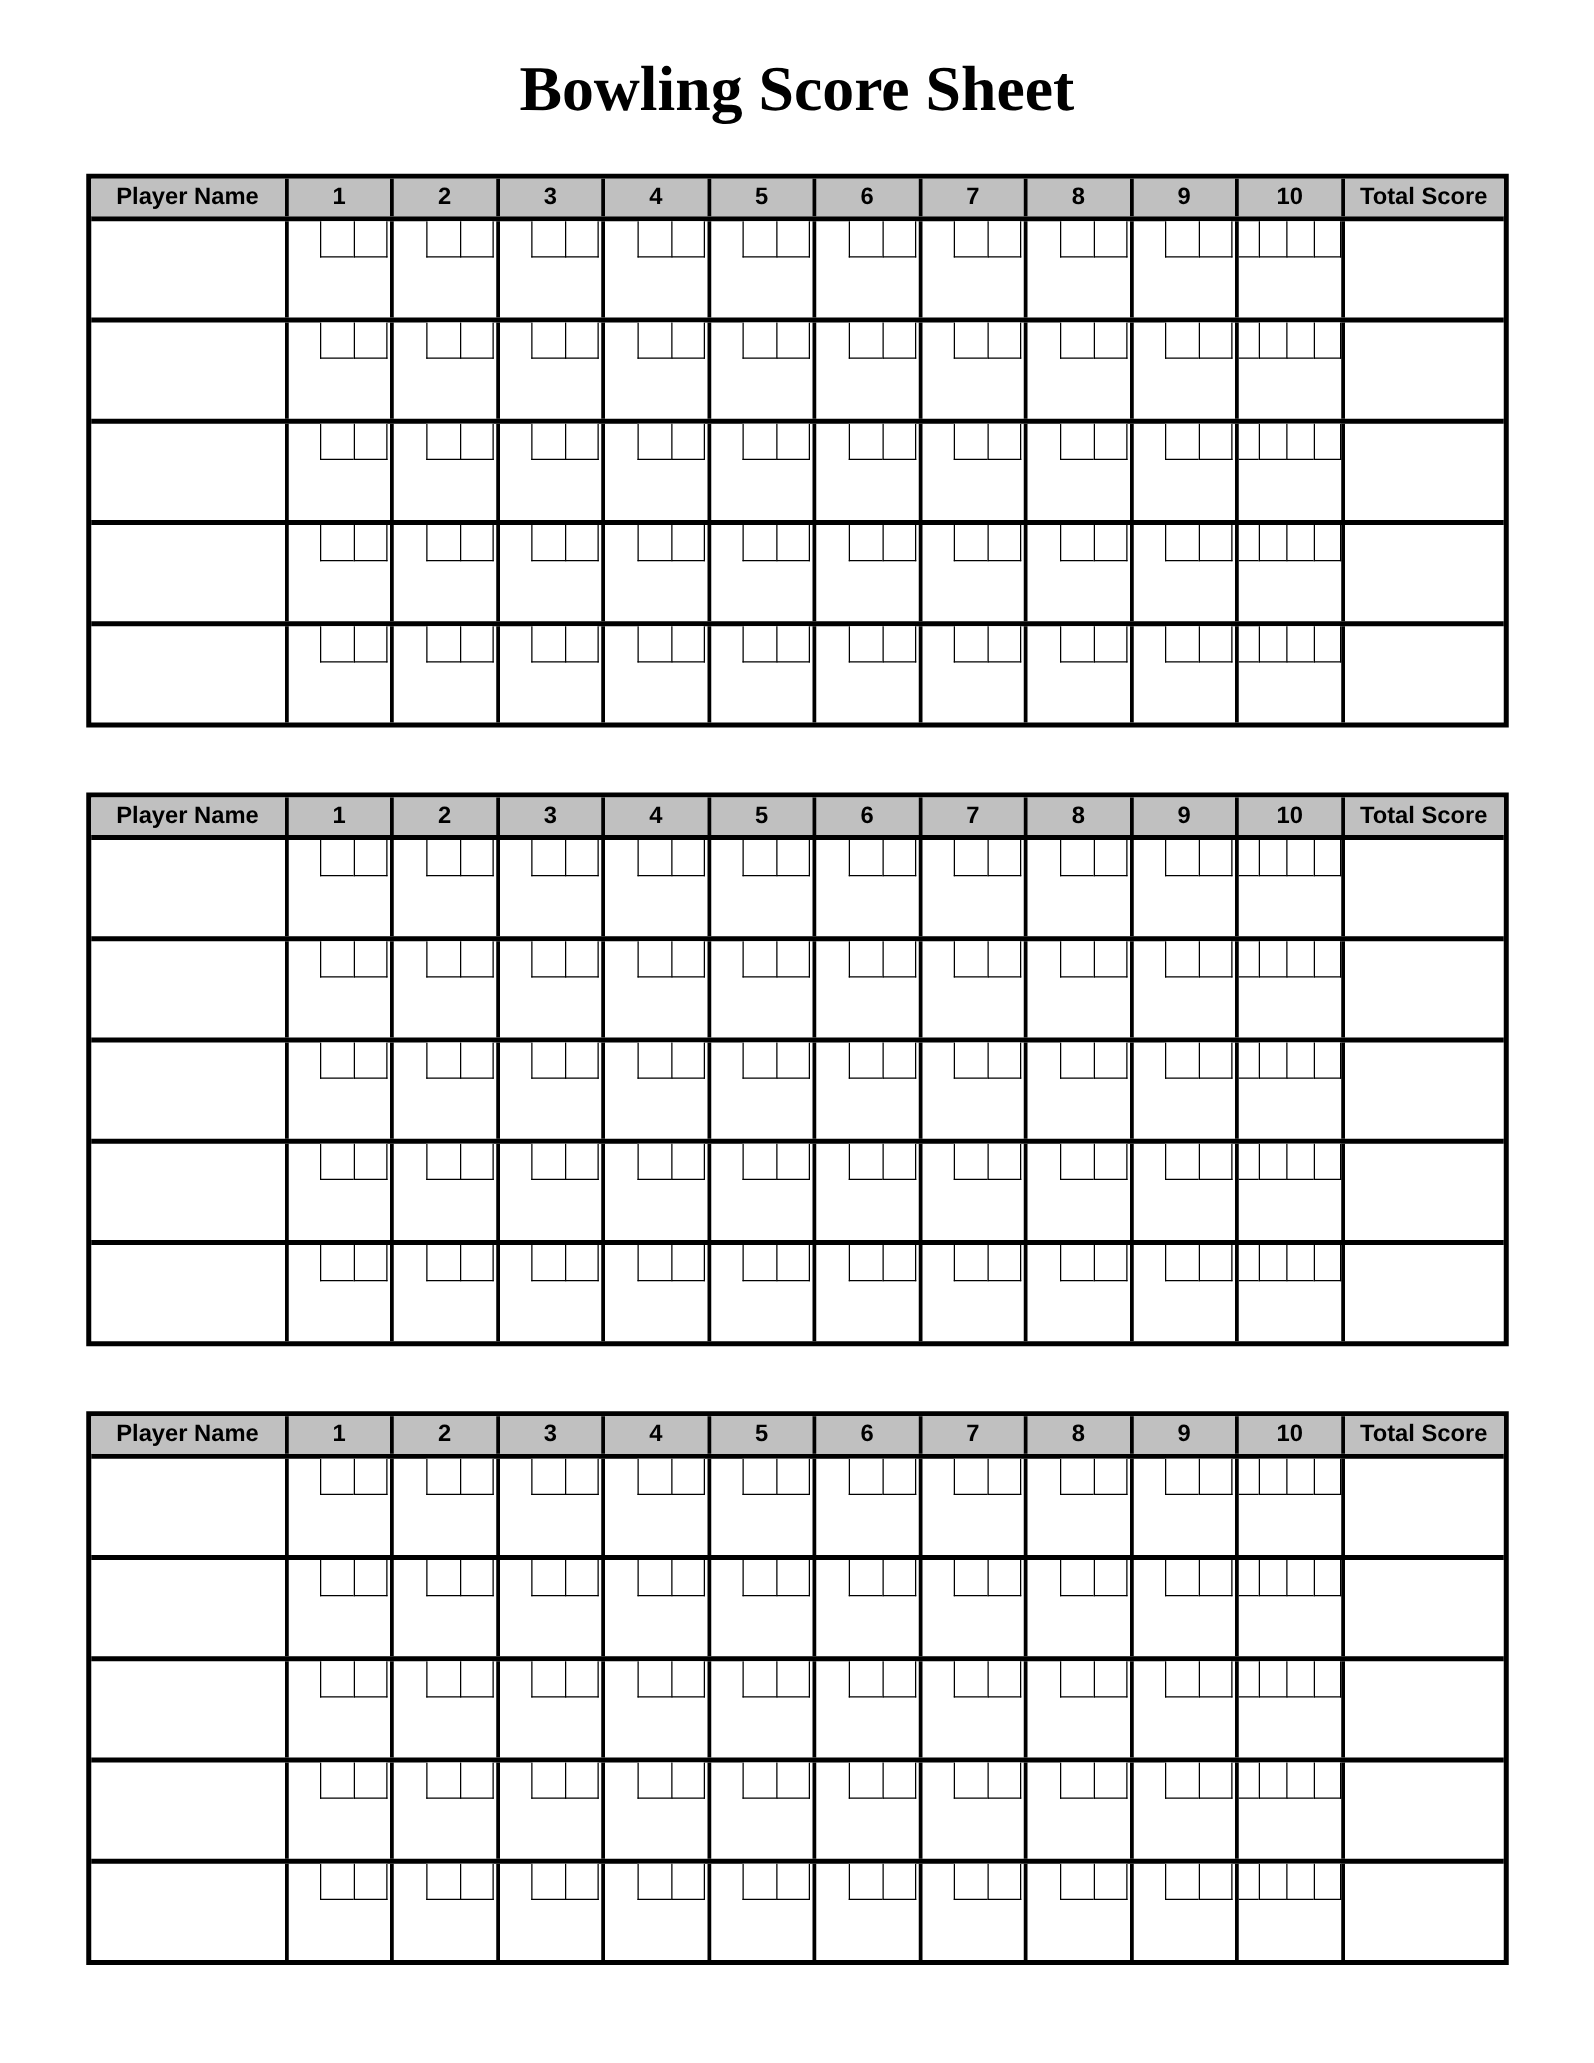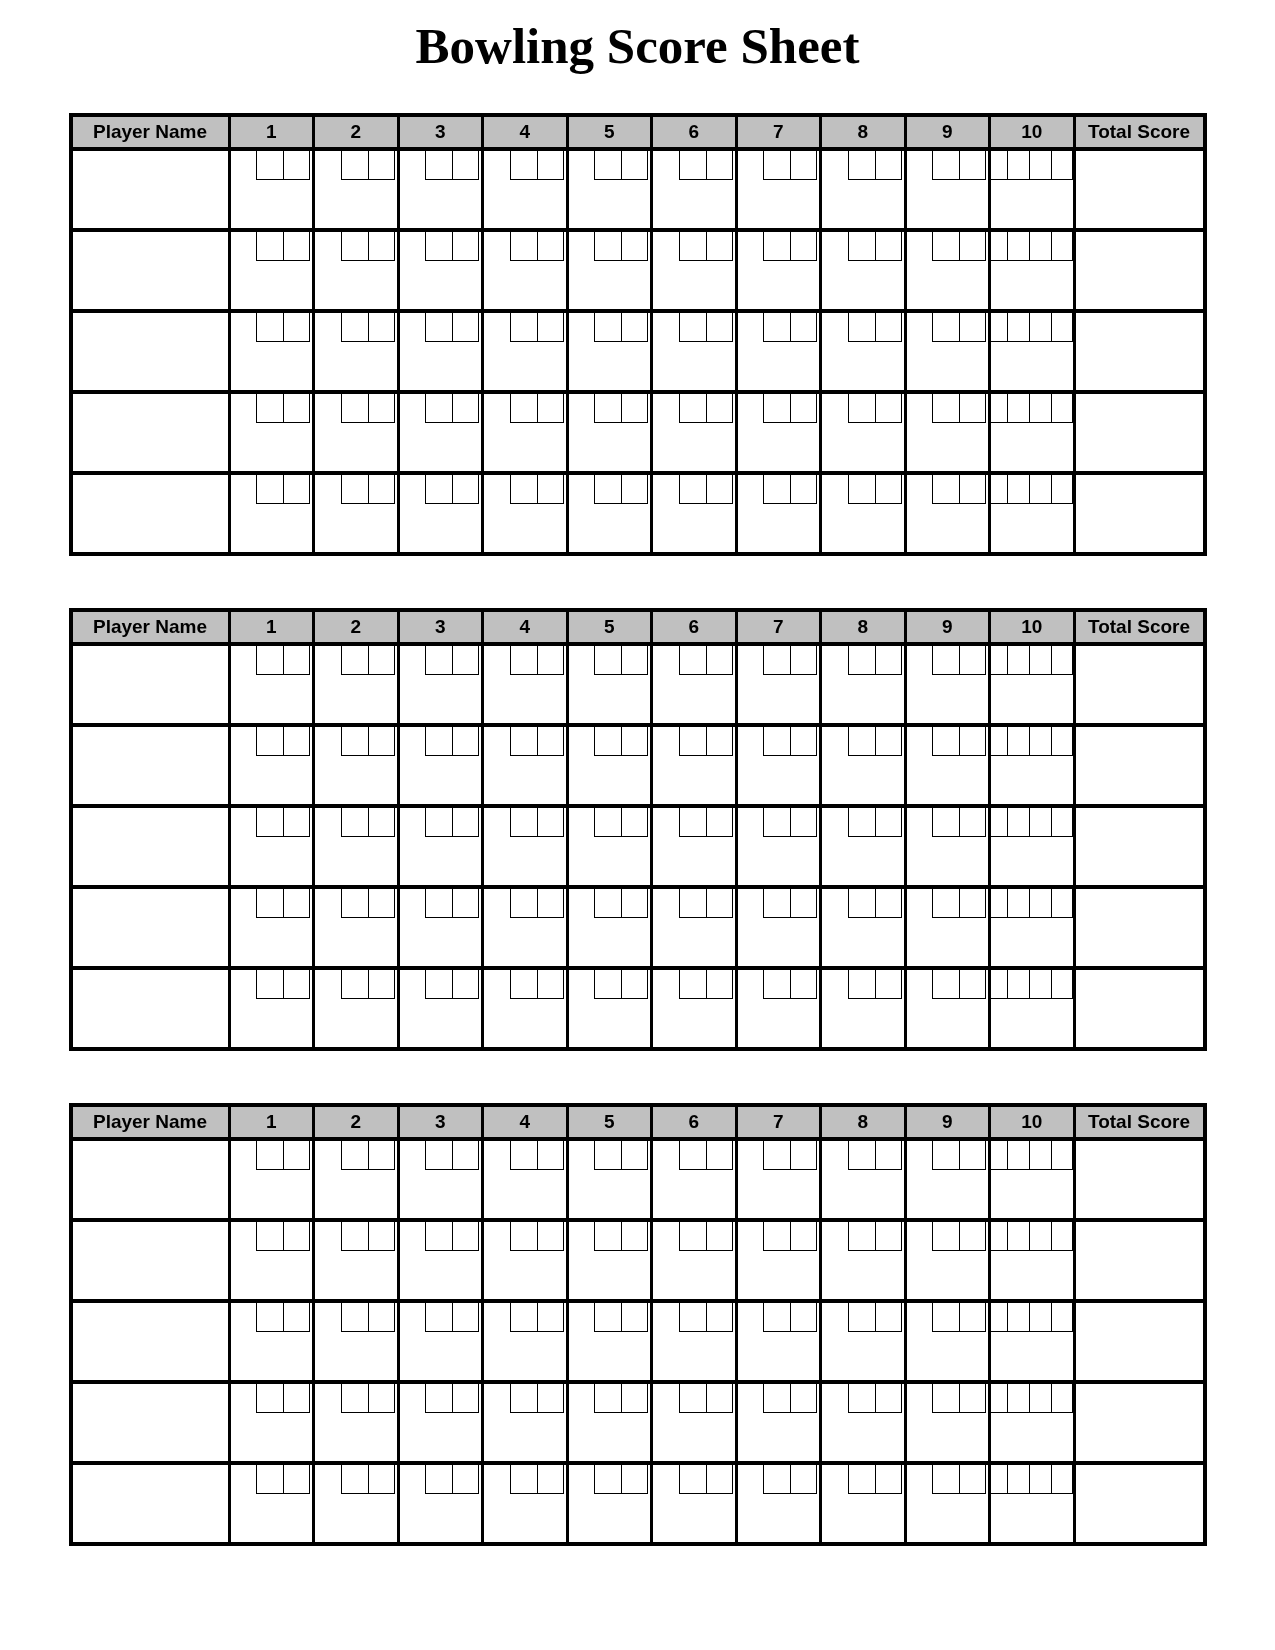--- a/index.html
+++ b/index.html
@@ -20,20 +20,21 @@
     overflow: hidden;
   }
   .title {
     font-family: "Liberation Serif", serif;
     font-weight: 700;
     font-size: 51px;
     line-height: 61px;
     text-align: center;
     padding-top: 16px;
     color: var(--text);
+    margin-top: 26px;
   }
   .tables { margin-top: 36px; }
   .score-table {
     width: 1138px;
     margin: 0 auto;
     border: 4px solid var(--grid);
     background: var(--page-bg);
   }
   .score-table + .score-table { margin-top: 52px; }
   .row { display: flex; width: 100%; }

